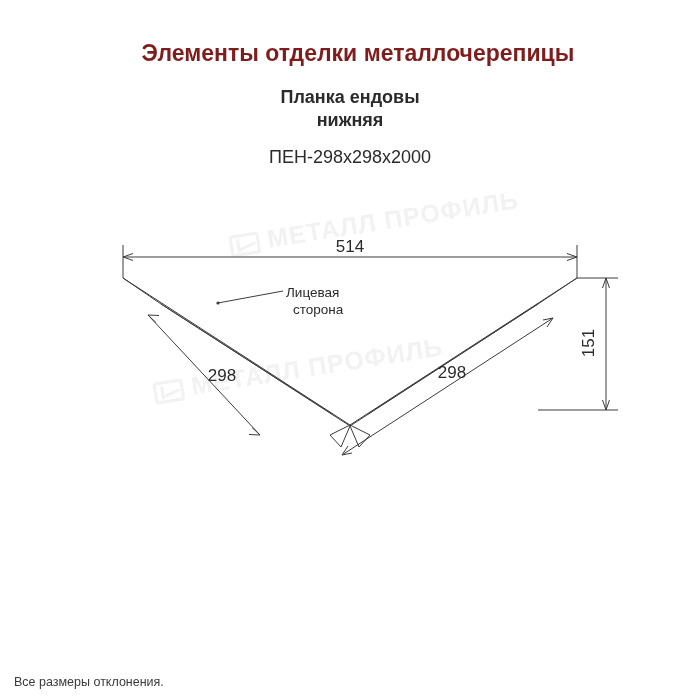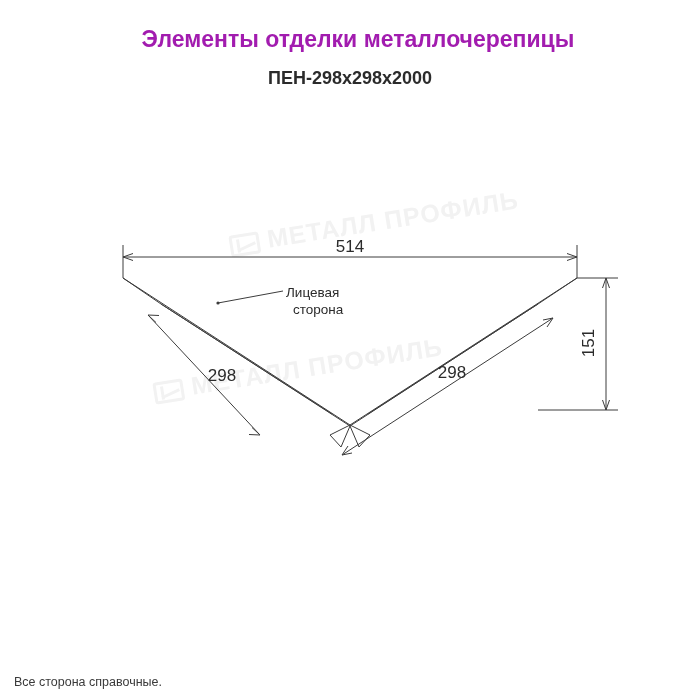--- a/index.html
+++ b/index.html
@@ -21,38 +21,38 @@
 
   
   .header {
     position: absolute;
     top: 0;
     left: 0;
     width: 700px;
     text-align: center;
   }
   .title {
-    margin-top: 26px;
+    margin-top: 40px;
     font-size: 23px;
     font-weight: bold;
-    color: #a21caf;
+    color: #7f1d1d;
     letter-spacing: 0px;
     padding-left: 16px;
   }
   .subtitle {
     margin-top: 19px;
     font-size: 18px;
     font-weight: bold;
     color: #2b2b2b;
     line-height: 23px;
   }
   .code {
     margin-top: 15px;
     font-size: 18px;
-    font-weight: bold;
+    font-weight: normal;
     color: #2b2b2b;
   }
 
   
   .drawing {
     position: absolute;
     left: 0;
     top: 185px;
     width: 580px;
     height: 430px;
@@ -112,20 +112,24 @@
   }
   .notes div { white-space: nowrap; }
 </style>
 </head>
 <body>
 
 <div id="page">
 
   <div class="header">
     <div class="title">Элементы отделки металлочерепицы</div>
+    <div class="subtitle">
+      <span>Планка ендовы</span><br>
+      <span>нижняя</span>
+    </div>
     <div class="code">ПЕН-298х298х2000</div>
   </div>
 
   <div class="wm wm1">
     <span class="lg"></span><span>МЕТАЛЛ ПРОФИЛЬ</span>
   </div>
   <div class="wm wm2">
     <span class="lg"></span><span>МЕТАЛЛ ПРОФИЛЬ</span>
   </div>
 
@@ -185,16 +189,16 @@
 
         <text x="594" y="158" font-size="17" text-anchor="middle" transform="rotate(-90 594 158)">151</text>
 
         <text x="286" y="112" font-size="13.5" text-anchor="start">Лицевая</text>
         <text x="293" y="129" font-size="13.5" text-anchor="start">сторона</text>
       </g>
     </svg>
   </div>
 
   <div class="notes">
-    <div>Все сторона справочные.</div>
+    <div>Все размеры отклонения.</div>
   </div>
 
 </div>
 
 </body></html>

